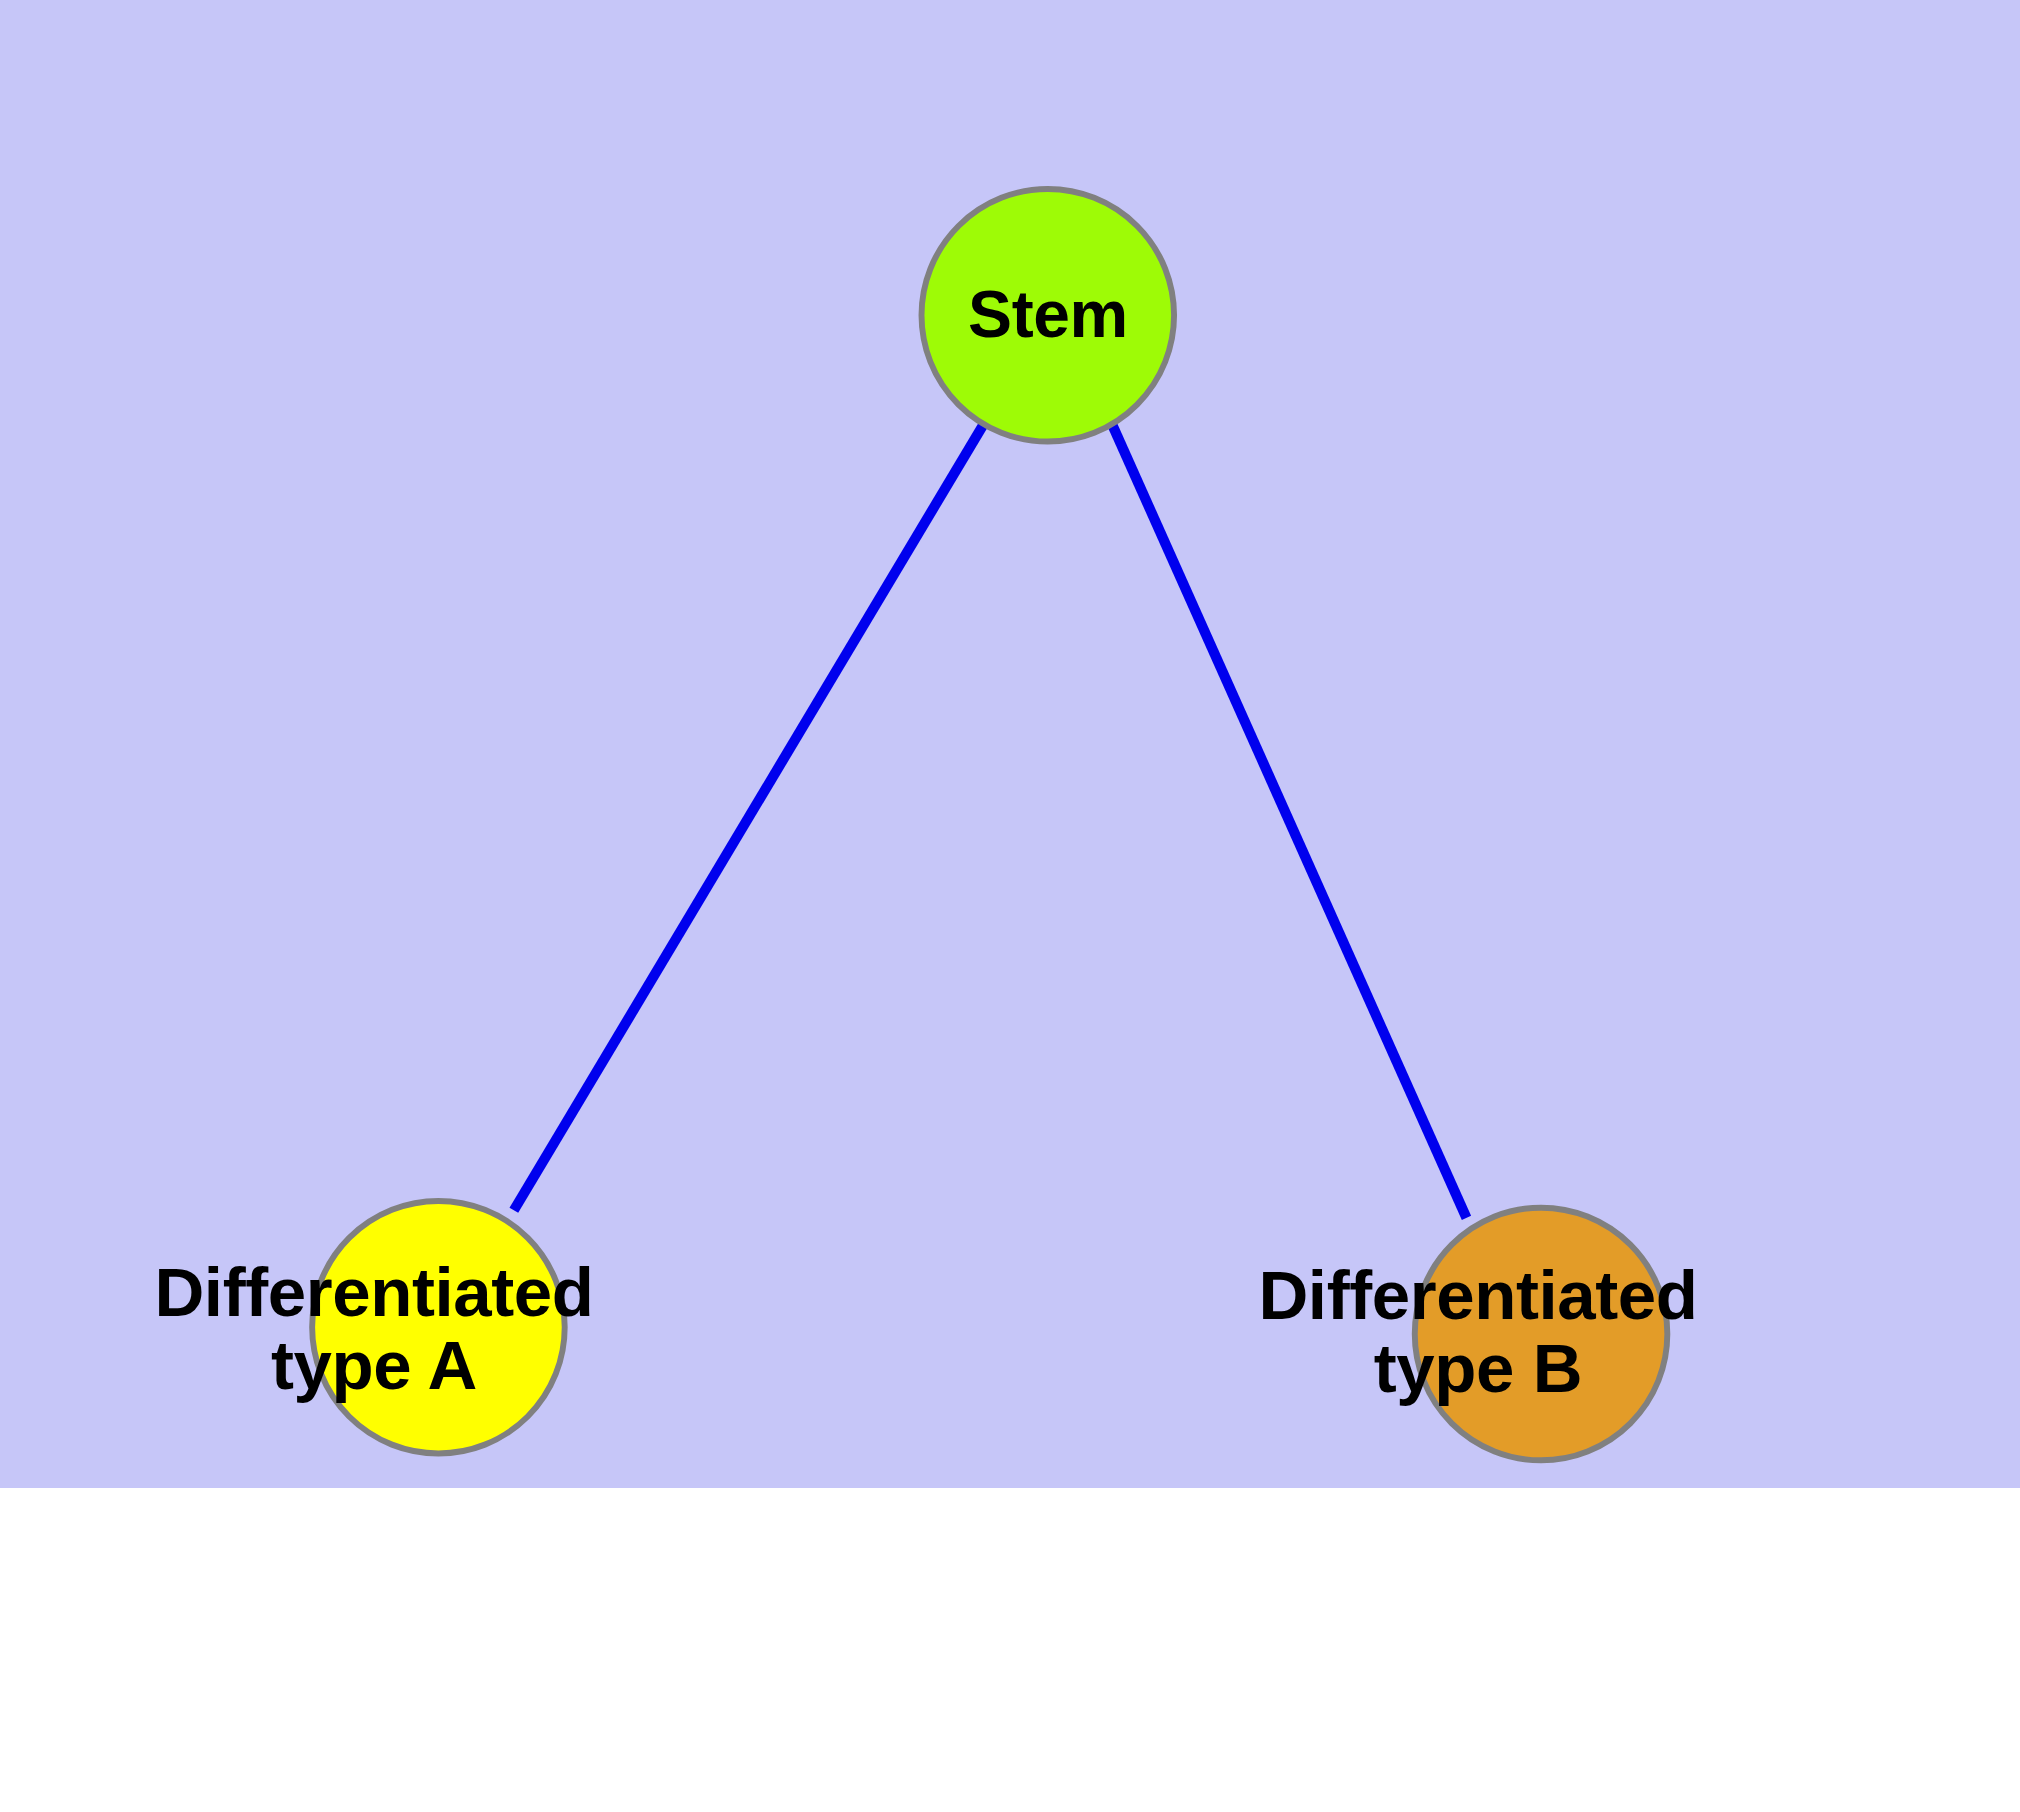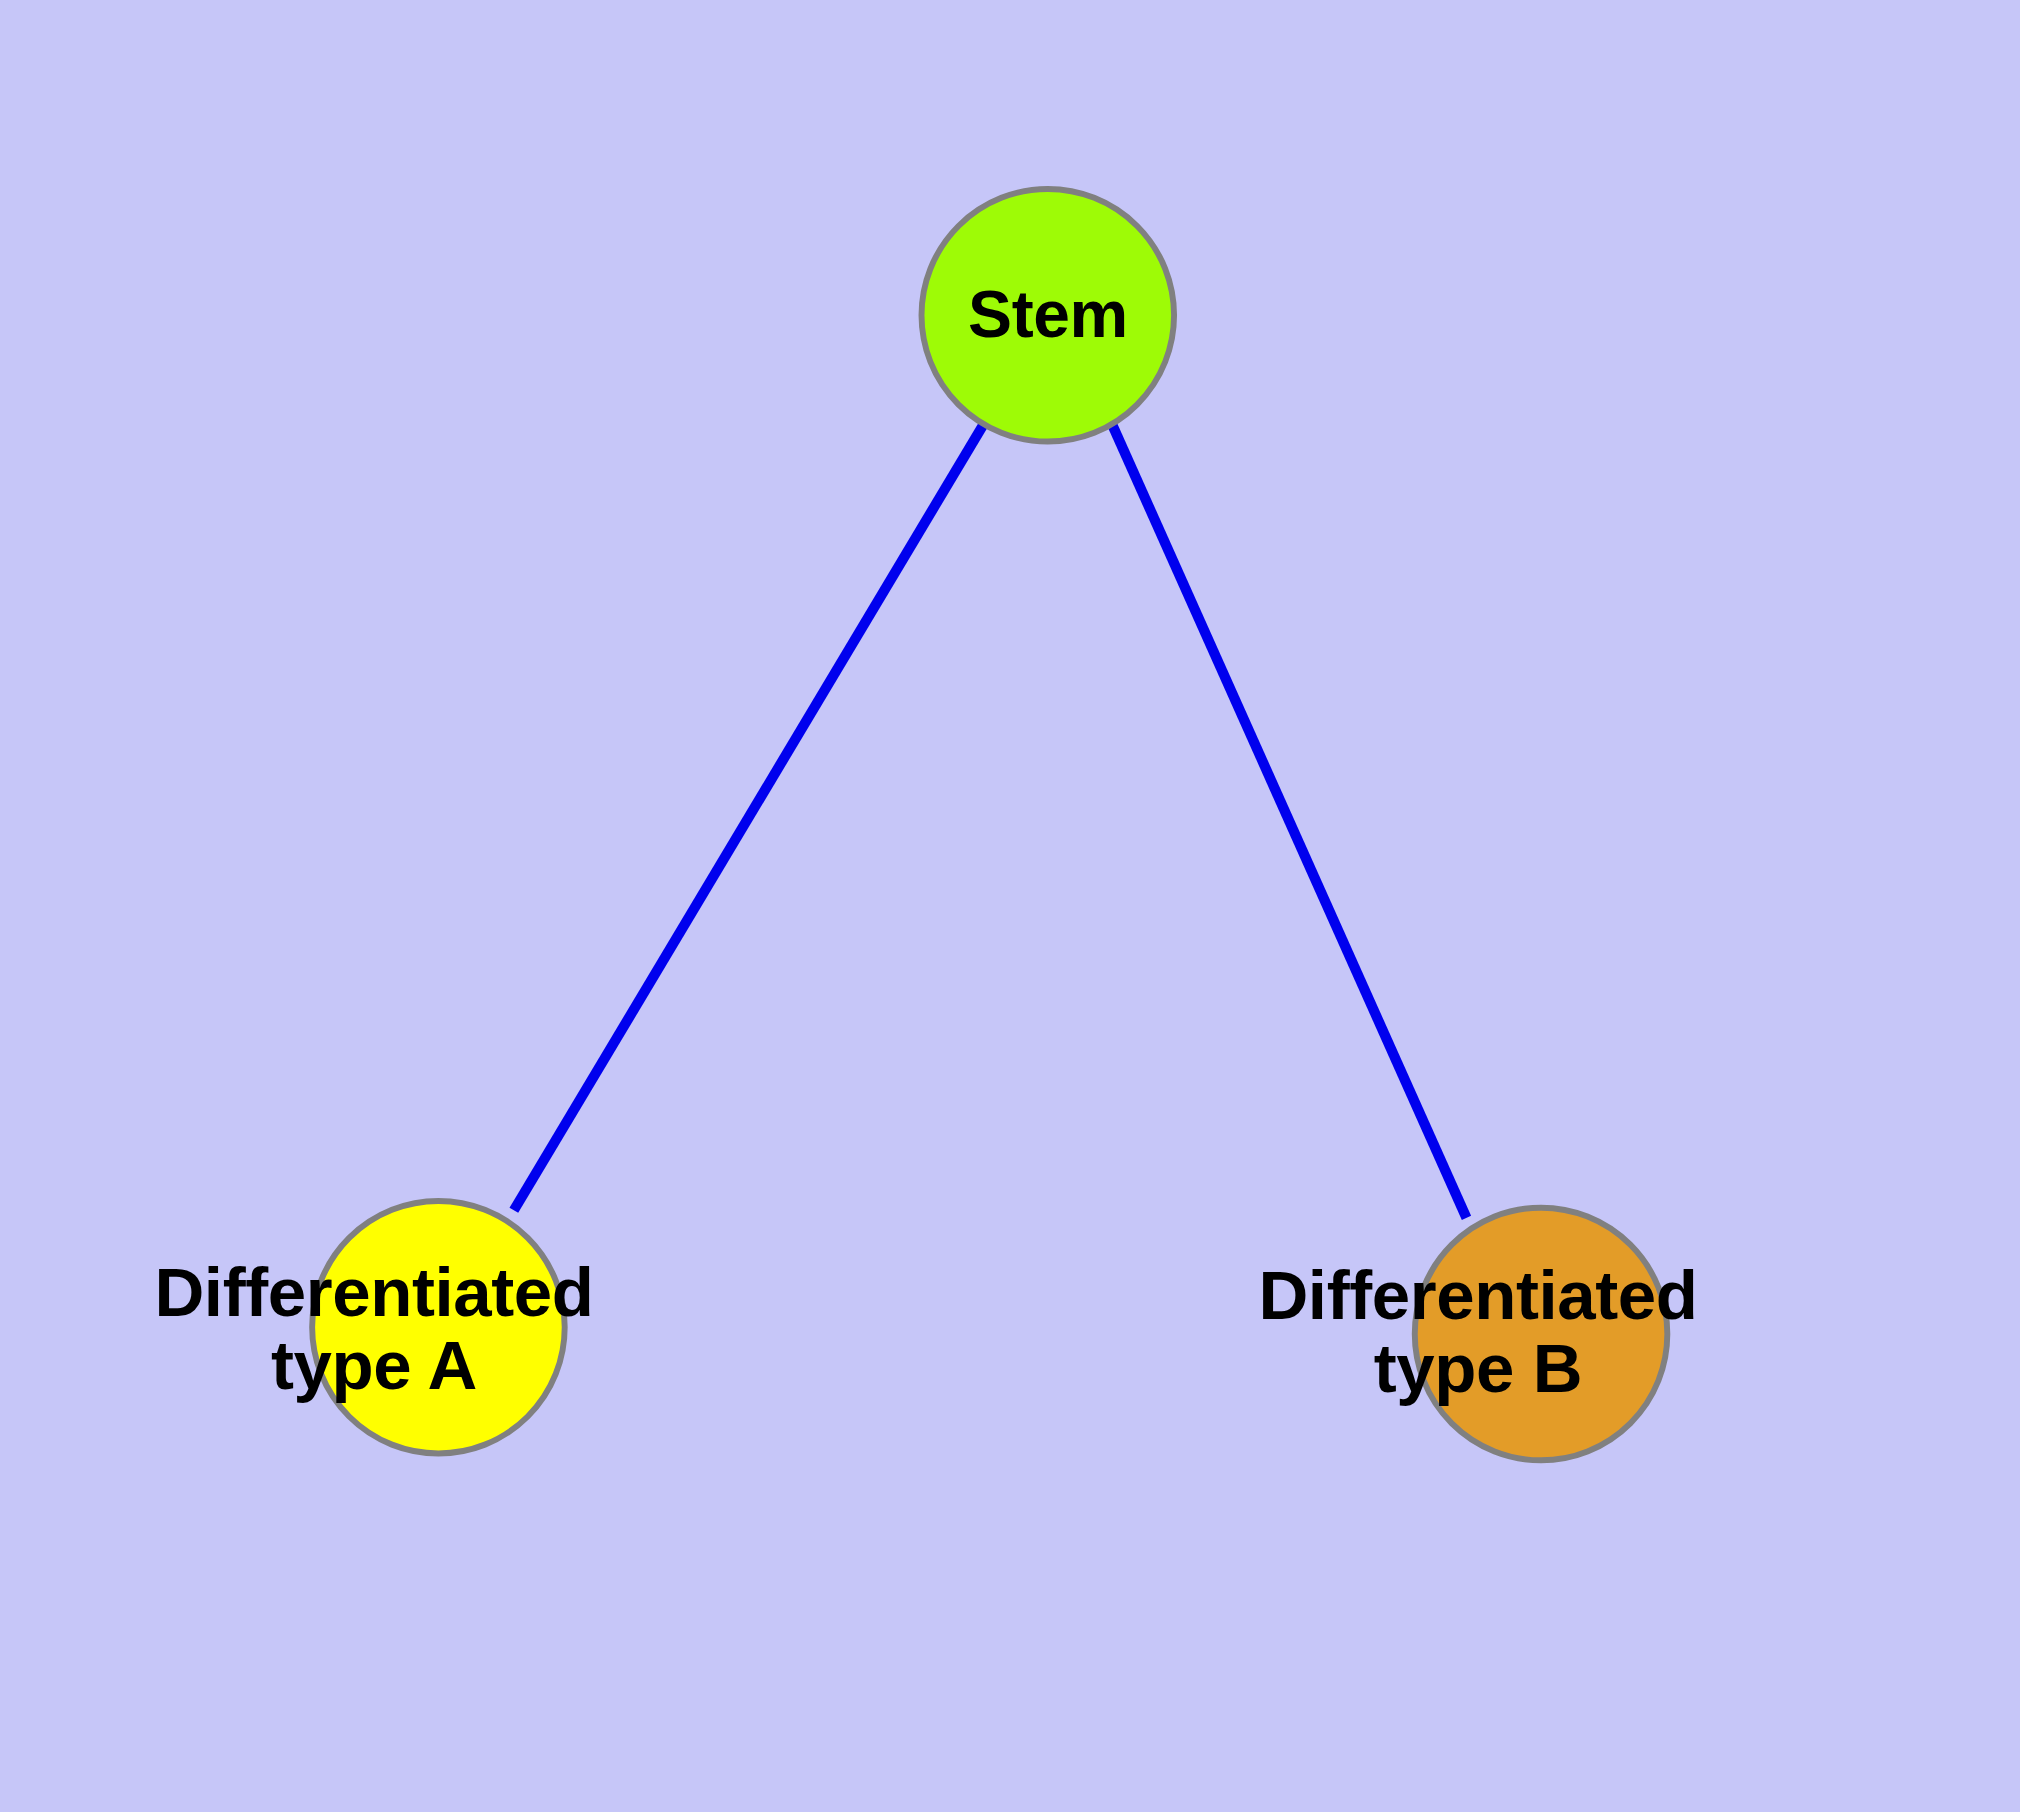--- a/index.html
+++ b/index.html
@@ -9,21 +9,21 @@
   }
   body {
     width: 2021px;
     height: 1812px;
     overflow: hidden;
     font-family: "Liberation Sans", sans-serif;
   }
   #canvas {
     position: relative;
     width: 2021px;
-    height: 1812px;
+    height: 1488px;
     background: #c6c6f8;
   }
   #graph-svg {
     position: absolute;
     left: 0;
     top: 0;
     width: 2021px;
     height: 1812px;
     display: block;
   }

